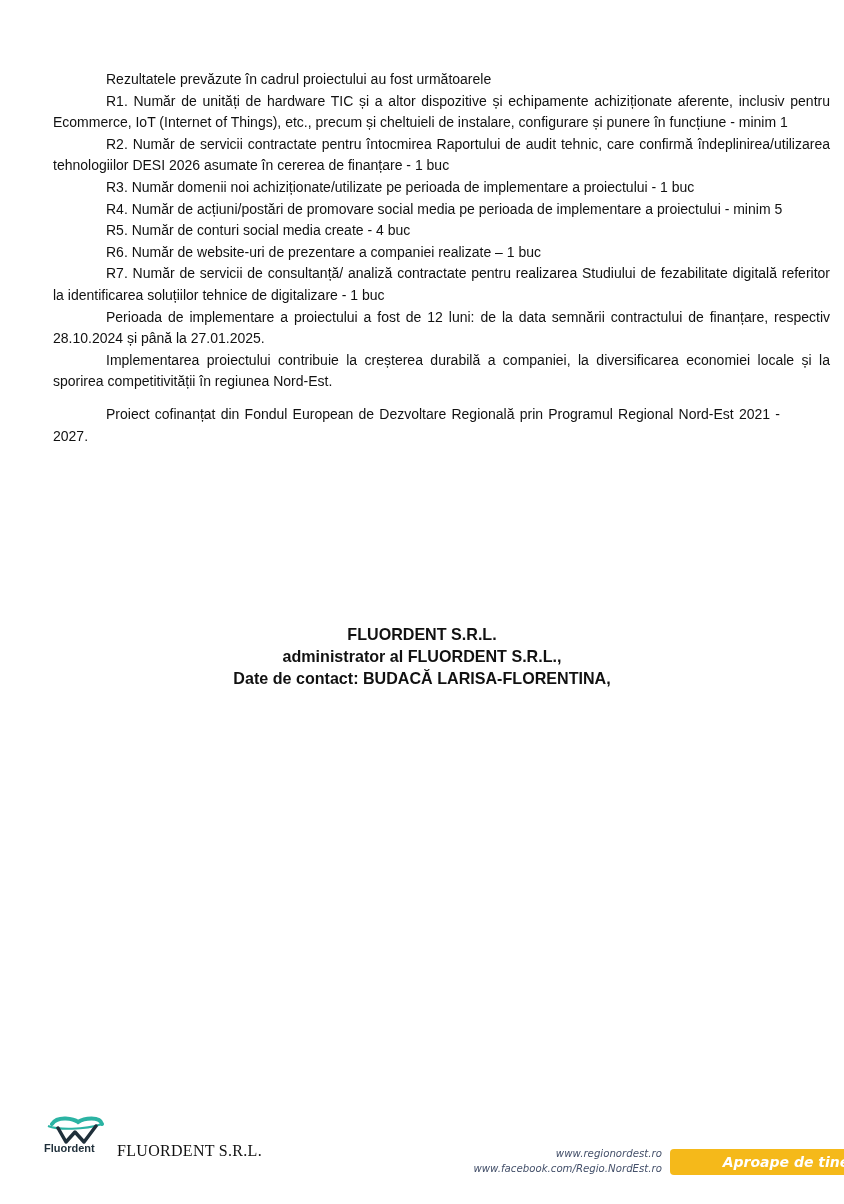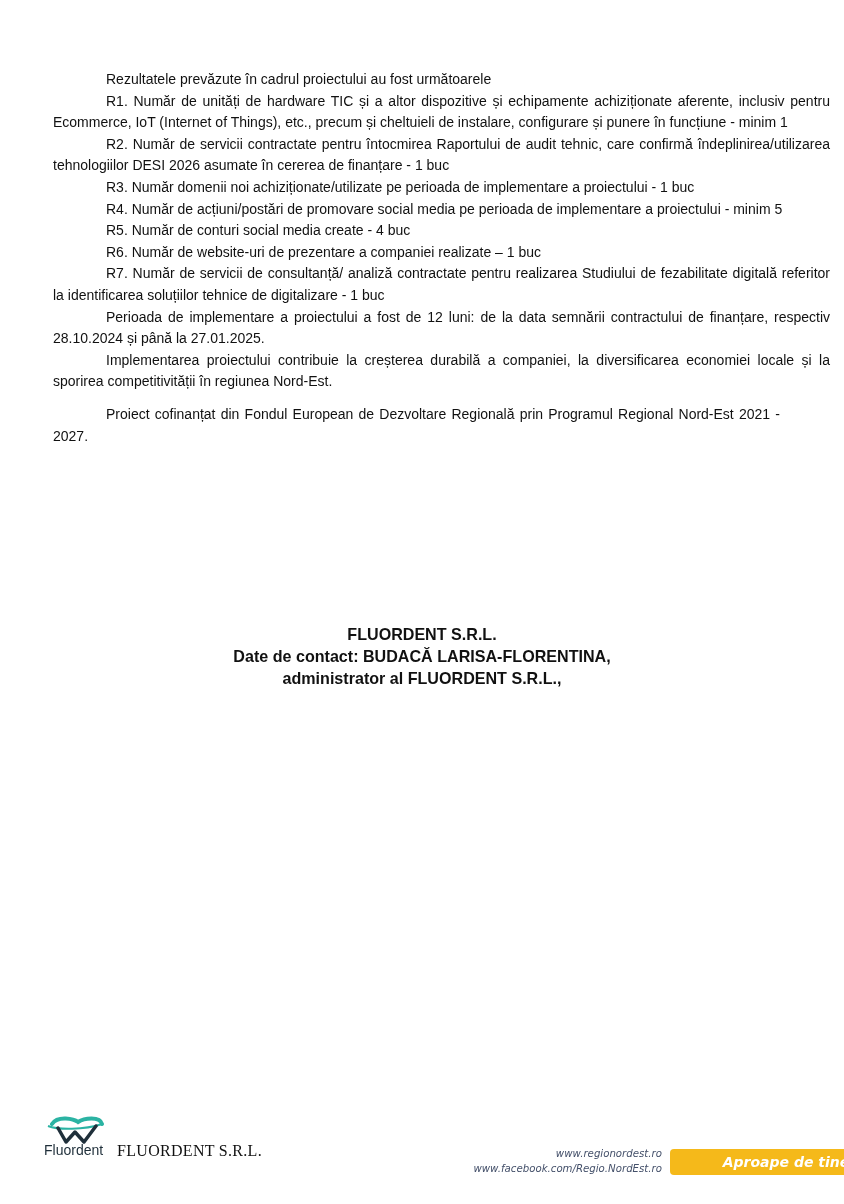--- a/index.html
+++ b/index.html
@@ -16,21 +16,21 @@
   .contact {
     position: absolute; left: 0; top: 623px; width: 844px;
     font-family: "Liberation Sans", sans-serif; font-weight: bold; font-size: 16.1px; line-height: 22px;
     color: #111; text-align: center;
   }
   .contact div { white-space: nowrap; }
   .footer-logo { position: absolute; left: 44px; top: 1116px; width: 62px; height: 38px; }
   .footer-logo svg { display: block; }
   .footer-logo-text {
     position: absolute; left: 44px; top: 1142px; width: 62px; text-align: left;
-    font-family: "Liberation Sans", sans-serif; font-weight: normal; font-size: 14px; color: #1f2f3a;
+    font-family: "Liberation Sans", sans-serif; font-weight: bold; font-size: 11px; color: #1f2f3a;
   }
   .footer-company {
     position: absolute; left: 117px; top: 1142px;
     font-family: "Liberation Serif", serif; font-size: 16px; color: #111; letter-spacing: 0.3px;
   }
   .footer-links {
     position: absolute; right: 182px; top: 1146px; text-align: right;
     font-family: "DejaVu Sans", sans-serif; font-style: italic; font-size: 10.2px; line-height: 15px; color: #44506a;
   }
   .footer-badge {
@@ -54,22 +54,22 @@
     <p>R5. Număr de conturi social media create - 4 buc</p>
     <p>R6. Număr de website-uri de prezentare a companiei realizate – 1 buc</p>
     <p>R7. Număr de servicii de consultanță/ analiză contractate pentru realizarea Studiului de fezabilitate digitală referitor la identificarea soluțiilor tehnice de digitalizare - 1 buc</p>
     <p>Perioada de implementare a proiectului a fost de 12 luni: de la data semnării contractului de finanțare, respectiv 28.10.2024 și până la 27.01.2025.</p>
     <p>Implementarea proiectului contribuie la creșterea durabilă a companiei, la diversificarea economiei locale și la sporirea competitivității în regiunea Nord-Est.</p>
     <p class="gap narrow">Proiect cofinanțat din Fondul European de Dezvoltare Regională prin Programul Regional Nord-Est 2021 - 2027.</p>
   </div>
 
   <div class="contact">
     <div>FLUORDENT S.R.L.</div>
+    <div>administrator al FLUORDENT S.R.L.,</div>
     <div>Date de contact: BUDACĂ LARISA-FLORENTINA,</div>
-    <div>administrator al FLUORDENT S.R.L.,</div>
   </div>
 
   <div class="footer-logo">
     <svg width="62" height="28" viewBox="0 0 62 28">
       <path d="M8 8 C 14 -1, 30 3, 34 6 C 40 2, 56 0, 58 8" fill="none" stroke="#2bb3a3" stroke-width="4" stroke-linecap="round"></path>
       <path d="M4 10 C 14 14, 40 14, 58 8" fill="none" stroke="#2bb3a3" stroke-width="2"></path>
       <path d="M14 12 L22 26 L31 16 L40 26 L52 10" fill="none" stroke="#1f2f3a" stroke-width="3.5" stroke-linejoin="round" stroke-linecap="round"></path>
     </svg>
   </div>
   <div class="footer-logo-text">Fluordent</div>

